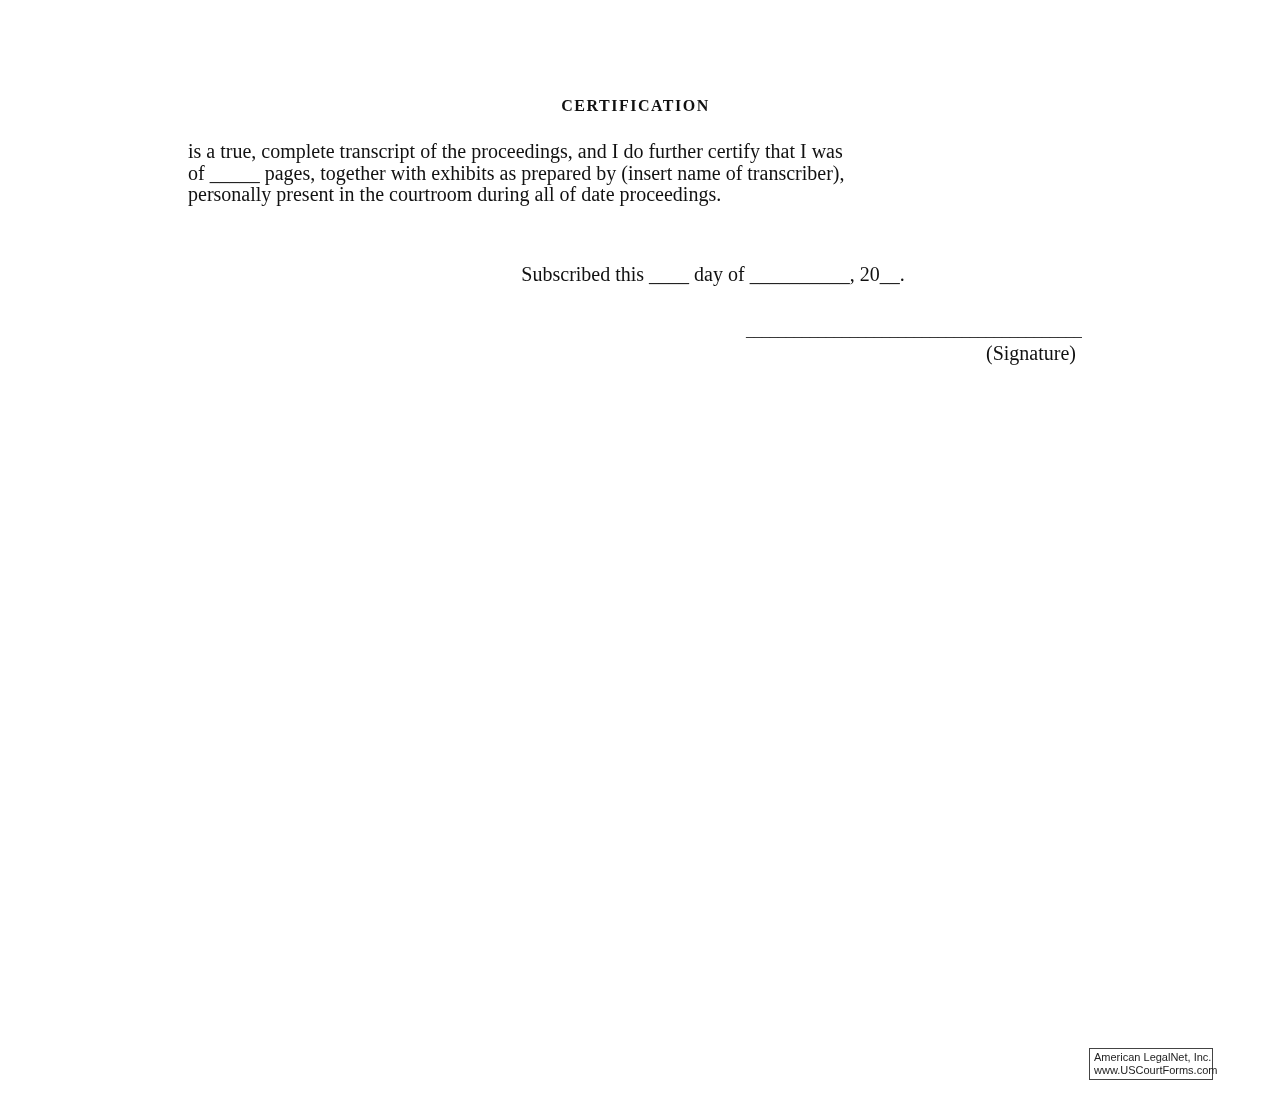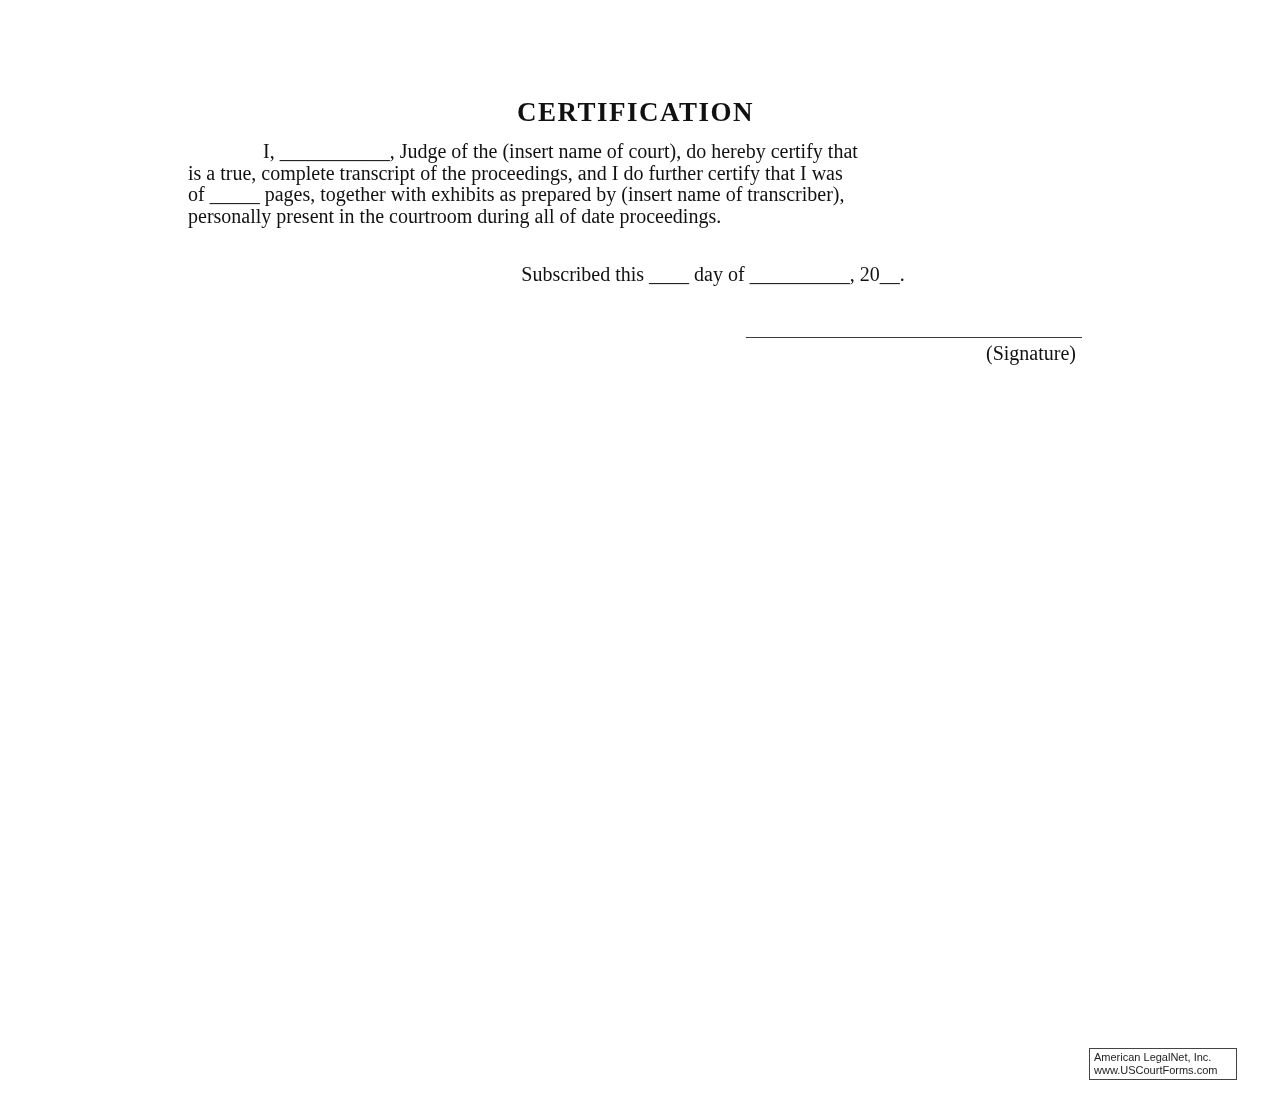--- a/index.html
+++ b/index.html
@@ -16,21 +16,21 @@
     font-family: "Liberation Serif", "DejaVu Serif", serif;
     color: #111111;
   }
   .title {
     position: absolute;
     top: 97px;
     left: 188px;
     width: 895px;
     margin: 0;
     text-align: center;
-    font-size: 27px;
+    font-size: 16px;
     font-weight: bold;
     letter-spacing: 1.5px;
     white-space: nowrap;
   }
   .body-text {
     position: absolute;
     top: 141px;
     left: 188px;
     width: 900px;
   }
@@ -69,40 +69,39 @@
   .sig-label {
     font-size: 20px;
     line-height: 22px;
     margin-top: 0;
     padding-right: 6px;
   }
   .footer-box {
     position: absolute;
     left: 1089px;
     top: 1048px;
-    width: 148px;
+    width: 124px;
     box-sizing: border-box;
     border: 1px solid #444444;
     padding: 2px 4px;
     font-family: "Liberation Sans", "DejaVu Sans", sans-serif;
     font-size: 11px;
     line-height: 13px;
     color: #222222;
     white-space: nowrap;
   }
 </style>
 </head>
 <body>
 
 <div class="page">
 
   <h1 class="title">CERTIFICATION</h1>
 
   <div class="body-text">
-    <div class="line indent">I, ___________, Judge of the (insert name of court), do hereby certify that</div>
     <div class="line">is a true, complete transcript of the proceedings, and I do further certify that I was</div>
     <div class="line">of _____ pages, together with exhibits as prepared by (insert name of transcriber),</div>
     <div class="line">personally present in the courtroom during all of date proceedings.</div>
   </div>
 
   <div class="subscribed indent">Subscribed this ____ day of __________, 20__.</div>
 
   <div class="signature-block">
     <div class="sig-line">__________________________________________</div>
     <div class="sig-label">(Signature)</div>

